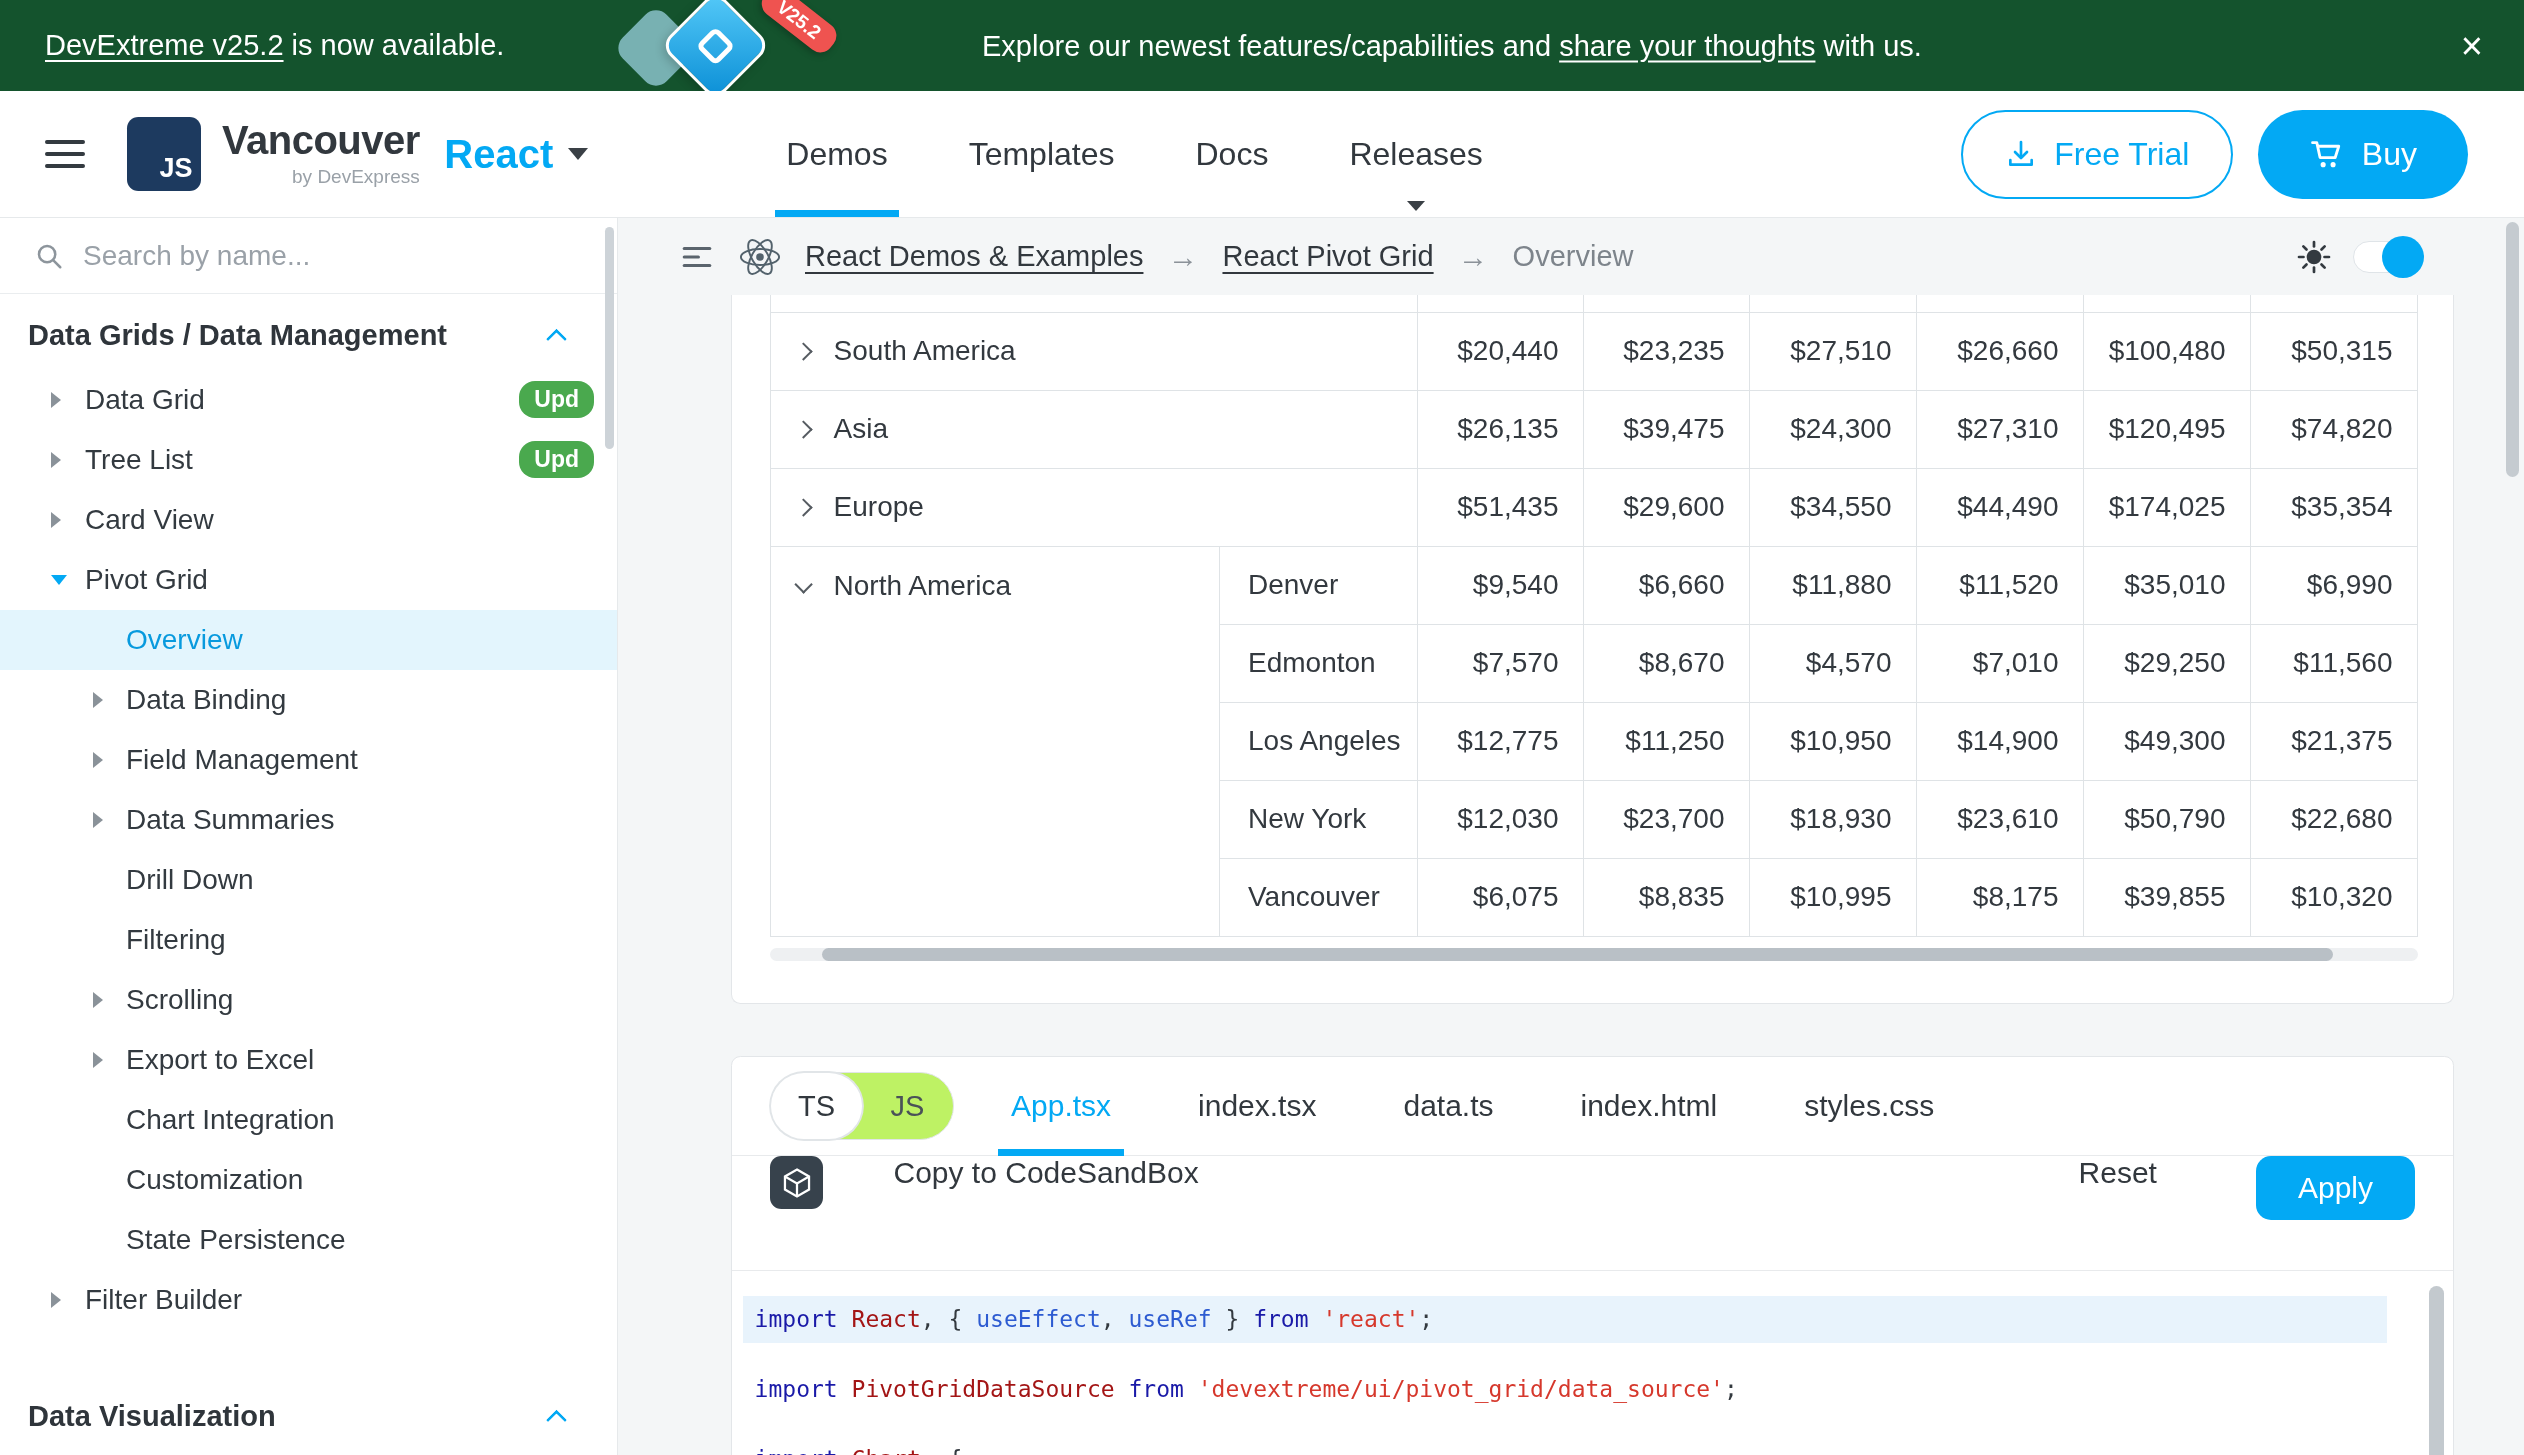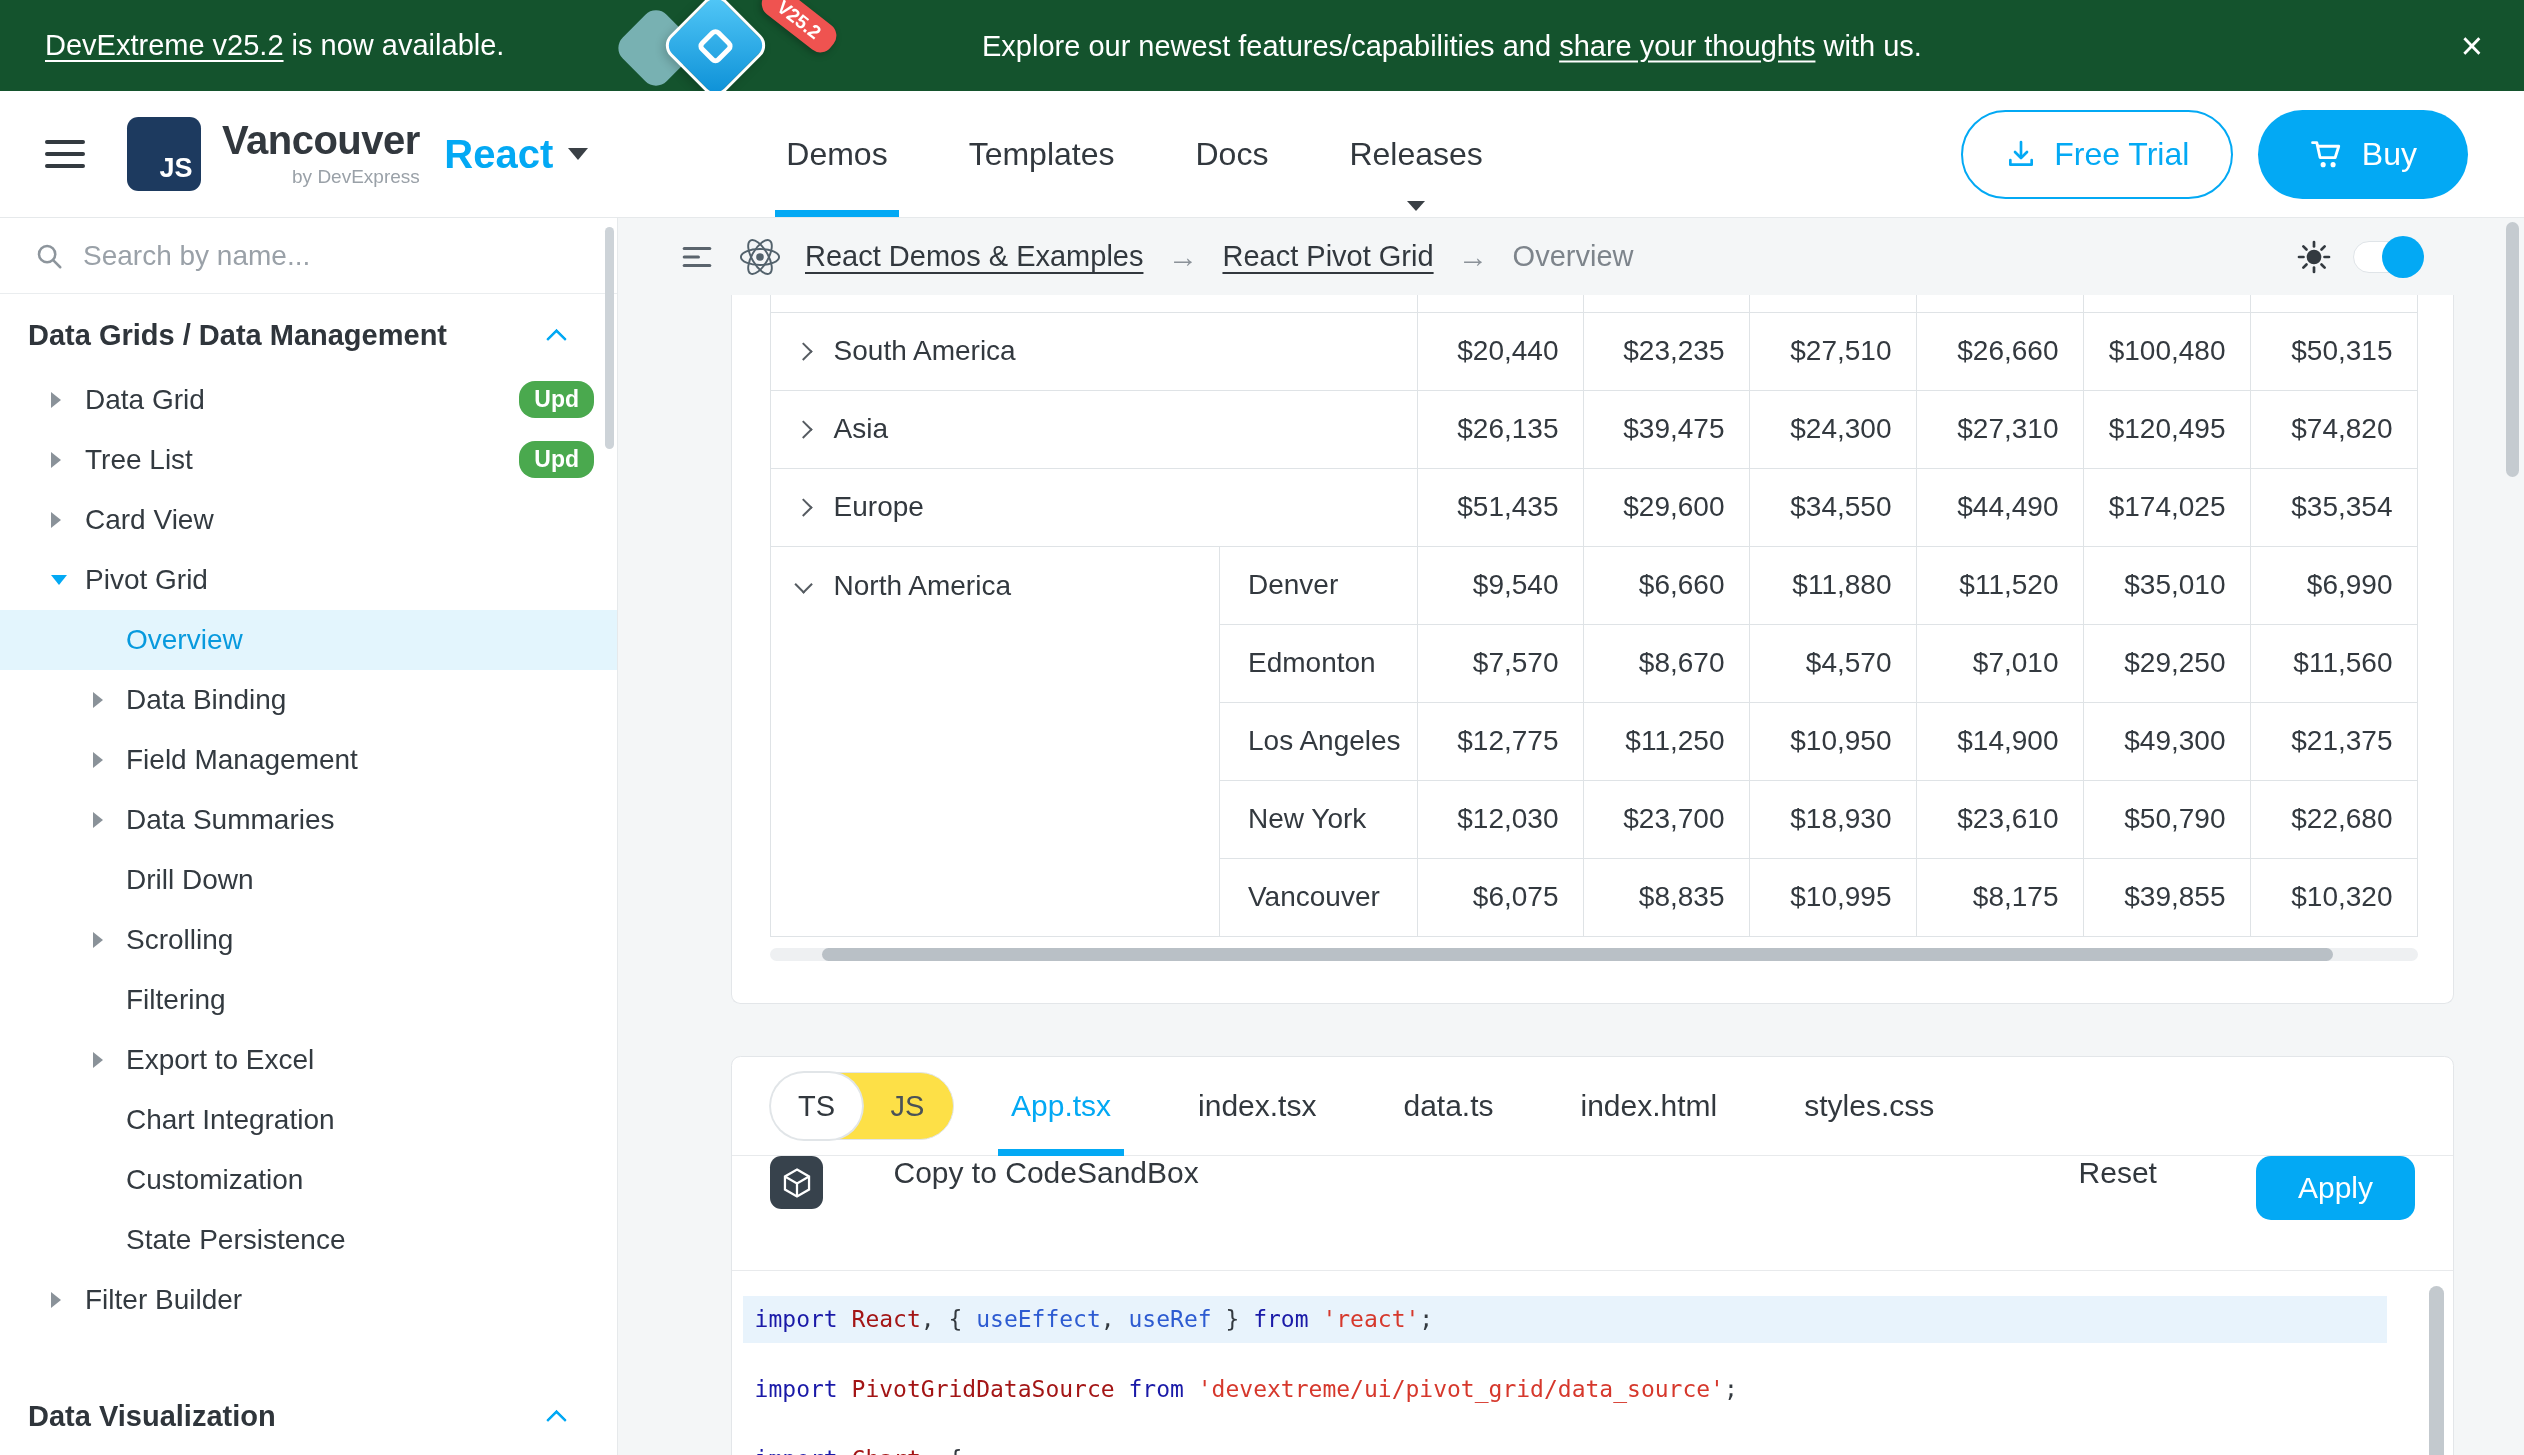--- a/index.html
+++ b/index.html
@@ -96,21 +96,21 @@
   .chev { display:inline-block; width:13.2px; height:13.2px; border:solid #555b61; border-width:0 2.8px 2.8px 0; margin-right:23px; position:relative; }
   .chev.right { transform:rotate(-45deg); top:-1.9px; }
   .chev.down { transform:rotate(45deg); top:-3.8px; }
   .h-scroll { margin-top:11.3px; position:relative; height:13.2px; width:1648px; background:#eef0f2; border-radius:6.6px; }
   .h-thumb { position:absolute; left:52px; top:0; width:1511px; height:13.2px; background:#b9c0c6; border-radius:6.6px; cursor:pointer; }
 
   
   .code-card { margin-left:113px; margin-top:52px; width:1723px; height:472px; background:#fff; border:0.9px solid #e3e6e9;
     border-radius:9.4px 9.4px 0 0; overflow:hidden; }
   .tabs-row { height:99px; display:flex; align-items:center; padding:0 38px; border-bottom:0.9px solid #e8eaec; }
-  .lang-toggle { display:flex; background:#fde047; border:1.9px solid #e1e5e8; border-radius:943px; }
+  .lang-toggle { display:flex; background:#bef264; border:1.9px solid #e1e5e8; border-radius:943px; }
   .lang { width:91px; height:66px; display:flex; align-items:center; justify-content:center; font-size:29px; color:#4a5258; cursor:pointer; }
   .lang.active { background:#fff; border-radius:943px; box-shadow:0 0 0 1.9px #e1e5e8; color:#32383e; }
   .code-tabs { display:flex; margin-left:57px; gap:87px; height:99px; align-items:center; }
   .code-tab { font-size:30px; color:#32383e; position:relative; height:100%; display:flex; align-items:center; cursor:pointer; }
   .code-tab.active { color:#03a9f4; }
   .code-tab.active::after { content:""; position:absolute; left:-13.2px; right:-13.2px; bottom:0; height:6.6px; background:#03a9f4; }
   .sandbox-row { height:115px; display:flex; align-items:flex-start; padding:0 38px; border-bottom:0.9px solid #e8eaec;gap:46px; }
   .sandbox-icon { width:53px; height:53px; background:#37424c; border-radius:11.3px; display:flex; align-items:center; justify-content:center; cursor:pointer; }
   .sandbox-label { font-size:30px; margin-left:24.5px; color:#32383e; cursor:pointer; }
   .reset-btn { margin-left:auto; font-size:30px; color:#32383e; background:none; border:none; cursor:pointer; }
@@ -247,25 +247,25 @@
             <span class="side-label">Field Management</span>
           </div>
           <div class="side-item lvl2">
             <span class="tri right"></span>
             <span class="side-label">Data Summaries</span>
           </div>
           <div class="side-item lvl2">
             <span class="side-label">Drill Down</span>
           </div>
           <div class="side-item lvl2">
+            <span class="side-label">Filtering</span>
+          </div>
+          <div class="side-item lvl2">
             <span class="tri right"></span>
             <span class="side-label">Scrolling</span>
-          </div>
-          <div class="side-item lvl2">
-            <span class="side-label">Filtering</span>
           </div>
           <div class="side-item lvl2">
             <span class="tri right"></span>
             <span class="side-label">Export to Excel</span>
           </div>
           <div class="side-item lvl2">
             <span class="side-label">Chart Integration</span>
           </div>
           <div class="side-item lvl2">
             <span class="side-label">Customization</span>

